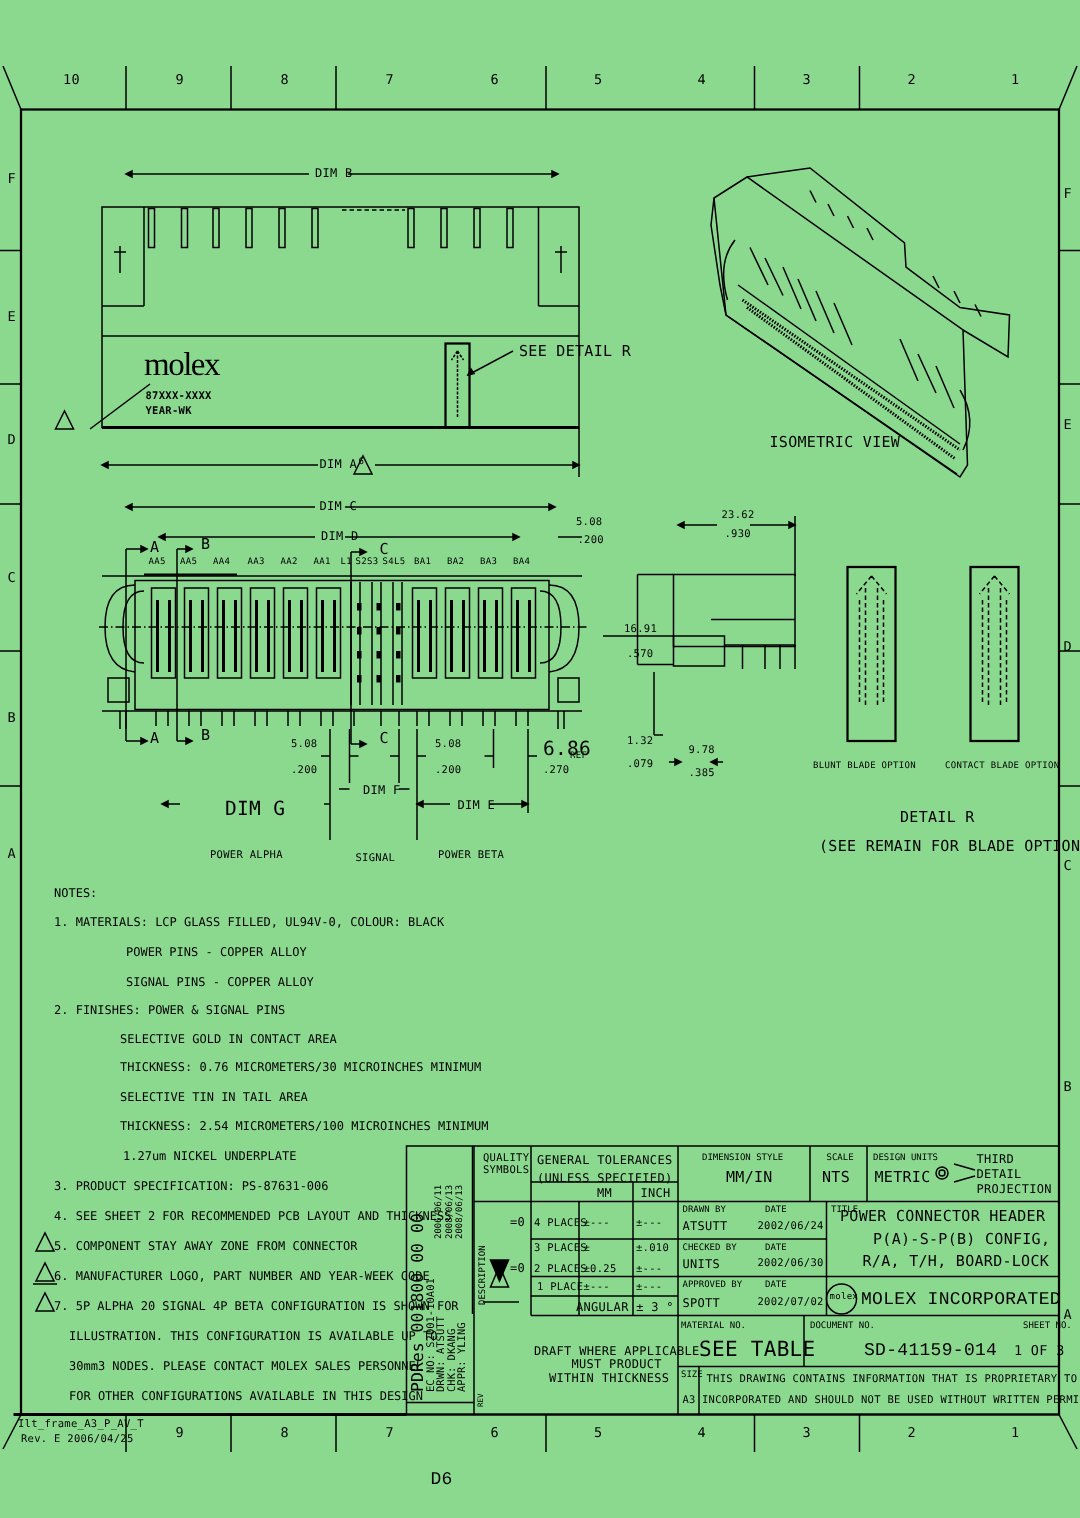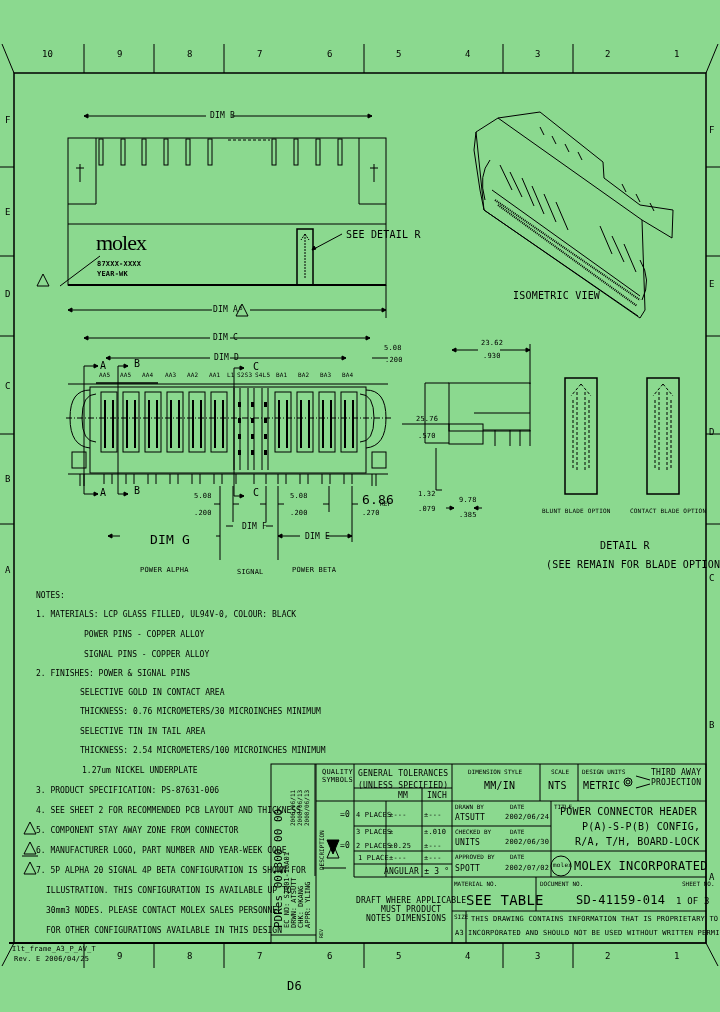--- a/index.html
+++ b/index.html
@@ -1,21 +1,21 @@
 <!DOCTYPE html>
 <html><head>
 <meta charset="utf-8">
 <style>
   html, body { margin:0; padding:0; }
   body { width:720px; height:1012px; background:#8bd98f; position:relative; overflow:hidden;
          font-family:"DejaVu Sans Mono","Liberation Mono",monospace; color:#000; }
   .t { position:absolute; white-space:nowrap; font-size:8px; letter-spacing:0.2px; line-height:1; }
   .t9 { font-size:9px; }
   .t10 { font-size:10px; }
-  .t12 { font-size:12px; }
+  .t12 { font-size:12px;font-family:Liberation Mono, monospace; }
   .t14 { font-size:14px; }
   svg { position:absolute; left:0; top:0; }
   .note { position:absolute; font-size:8px; white-space:nowrap; }
   .cell-lbl { position:absolute; font-size:6px; white-space:nowrap; }
   .rot { position:absolute; transform-origin:left top; transform:rotate(-90deg); white-space:nowrap; }
 </style>
 </head>
 <body>
 
 <svg width="720" height="1012" stroke="#000" fill="none" stroke-width="1">
@@ -404,21 +404,21 @@
   <span class="t" style="left:150px;top:533px;font-size:13px">DIM G</span>
   <span class="t" style="left:305px;top:533px;font-size:8px">DIM E</span>
   <span class="t" style="left:140px;top:567px;font-size:7px">POWER ALPHA</span>
   <span class="t" style="left:237px;top:569px;font-size:7px">SIGNAL</span>
   <span class="t" style="left:292px;top:567px;font-size:7px">POWER BETA</span>
 </div>
 
 <div>
   <span class="t" style="left:481px;top:340px;font-size:7px">23.62</span>
   <span class="t" style="left:483px;top:353px;font-size:7px">.930</span>
-  <span class="t" style="left:416px;top:416px;font-size:7px">25.76</span>
+  <span class="t" style="left:416px;top:416px;font-size:7px">16.91</span>
   <span class="t" style="left:418px;top:433px;font-size:7px">.570</span>
   <span class="t" style="left:418px;top:491px;font-size:7px">1.32</span>
   <span class="t" style="left:418px;top:506px;font-size:7px">.079</span>
   <span class="t" style="left:459px;top:497px;font-size:7px">9.78</span>
   <span class="t" style="left:459px;top:512px;font-size:7px">.385</span>
 </div>
 
 <div>
   <span class="t" style="left:542px;top:508px;font-size:6px">BLUNT BLADE OPTION</span>
   <span class="t" style="left:630px;top:508px;font-size:6px">CONTACT BLADE OPTION</span>
@@ -482,29 +482,29 @@
   <span class="t" style="left:424px;top:829px;font-size:7px">±.010</span>
   <span class="t" style="left:356px;top:843px;font-size:7px">2 PLACES</span>
   <span class="t" style="left:389px;top:843px;font-size:7px">±0.25</span>
   <span class="t" style="left:424px;top:843px;font-size:7px">±---</span>
   <span class="t" style="left:358px;top:855px;font-size:7px">1 PLACE</span>
   <span class="t" style="left:389px;top:855px;font-size:7px">±---</span>
   <span class="t" style="left:424px;top:855px;font-size:7px">±---</span>
   <span class="t" style="left:384px;top:868px;font-size:8px">ANGULAR ± 3 °</span>
   <span class="t" style="left:356px;top:897px;font-size:8px">DRAFT WHERE APPLICABLE</span>
   <span class="t" style="left:381px;top:906px;font-size:8px">MUST PRODUCT</span>
-  <span class="t" style="left:366px;top:915px;font-size:8px">NOTES DIMENSIONS</span>
+  <span class="t" style="left:366px;top:915px;font-size:8px">WITHIN THICKNESS</span>
 
   <span class="cell-lbl" style="left:468px;top:768px">DIMENSION STYLE</span>
   <span class="t t10" style="left:484px;top:781px">MM/IN</span>
   <span class="cell-lbl" style="left:551px;top:768px">SCALE</span>
   <span class="t t10" style="left:548px;top:781px">NTS</span>
   <span class="cell-lbl" style="left:582px;top:768px">DESIGN UNITS</span>
   <span class="t t10" style="left:583px;top:781px">METRIC</span>
-  <span class="t" style="left:651px;top:768px;font-size:8px;white-space:normal;width:56px;line-height:10px">THIRD AWAY PROJECTION</span>
+  <span class="t" style="left:651px;top:768px;font-size:8px;white-space:normal;width:56px;line-height:10px">THIRD DETAIL PROJECTION</span>
 
   <span class="cell-lbl" style="left:455px;top:803px">DRAWN BY</span>
   <span class="cell-lbl" style="left:510px;top:803px">DATE</span>
   <span class="t" style="left:455px;top:814px;font-size:8px">ATSUTT</span>
   <span class="t" style="left:505px;top:814px;font-size:7px">2002/06/24</span>
   <span class="cell-lbl" style="left:455px;top:828px">CHECKED BY</span>
   <span class="cell-lbl" style="left:510px;top:828px">DATE</span>
   <span class="t" style="left:455px;top:839px;font-size:8px">UNITS</span>
   <span class="t" style="left:505px;top:839px;font-size:7px">2002/06/30</span>
   <span class="cell-lbl" style="left:455px;top:853px">APPROVED BY</span>

